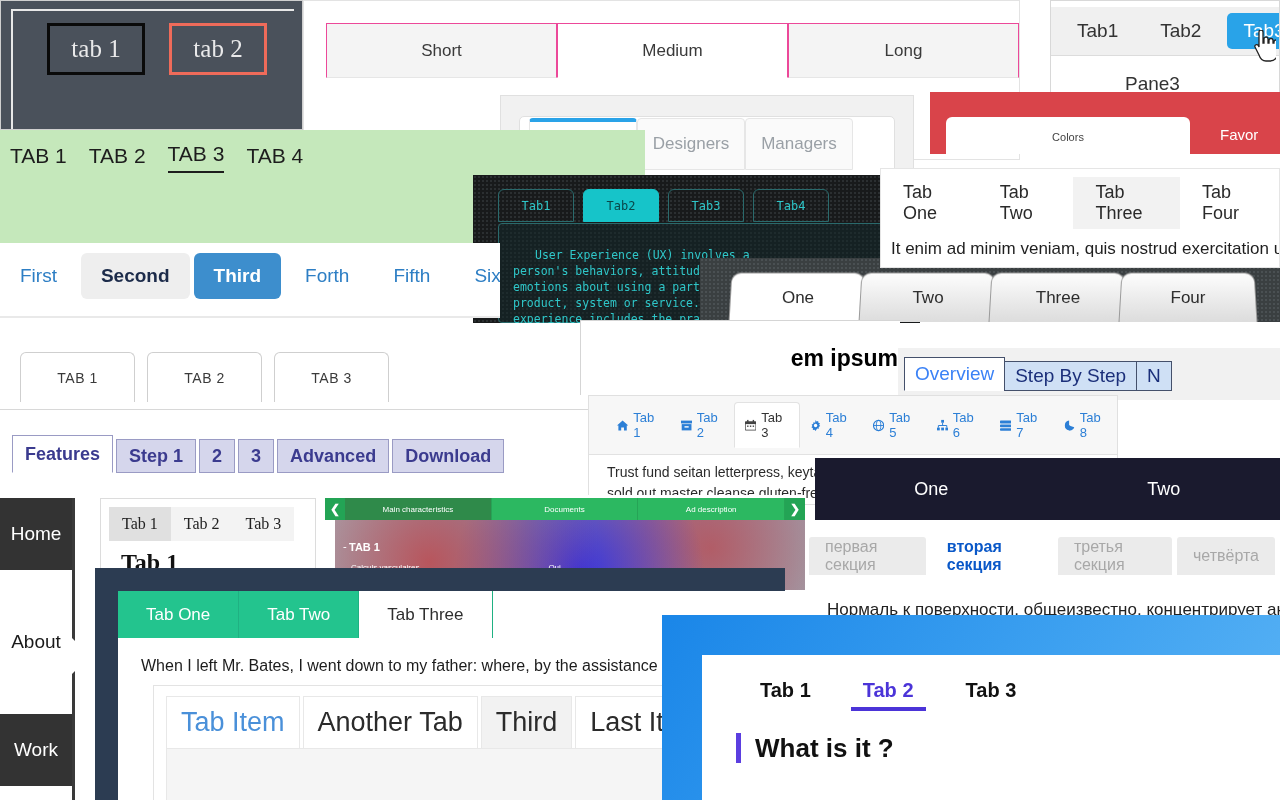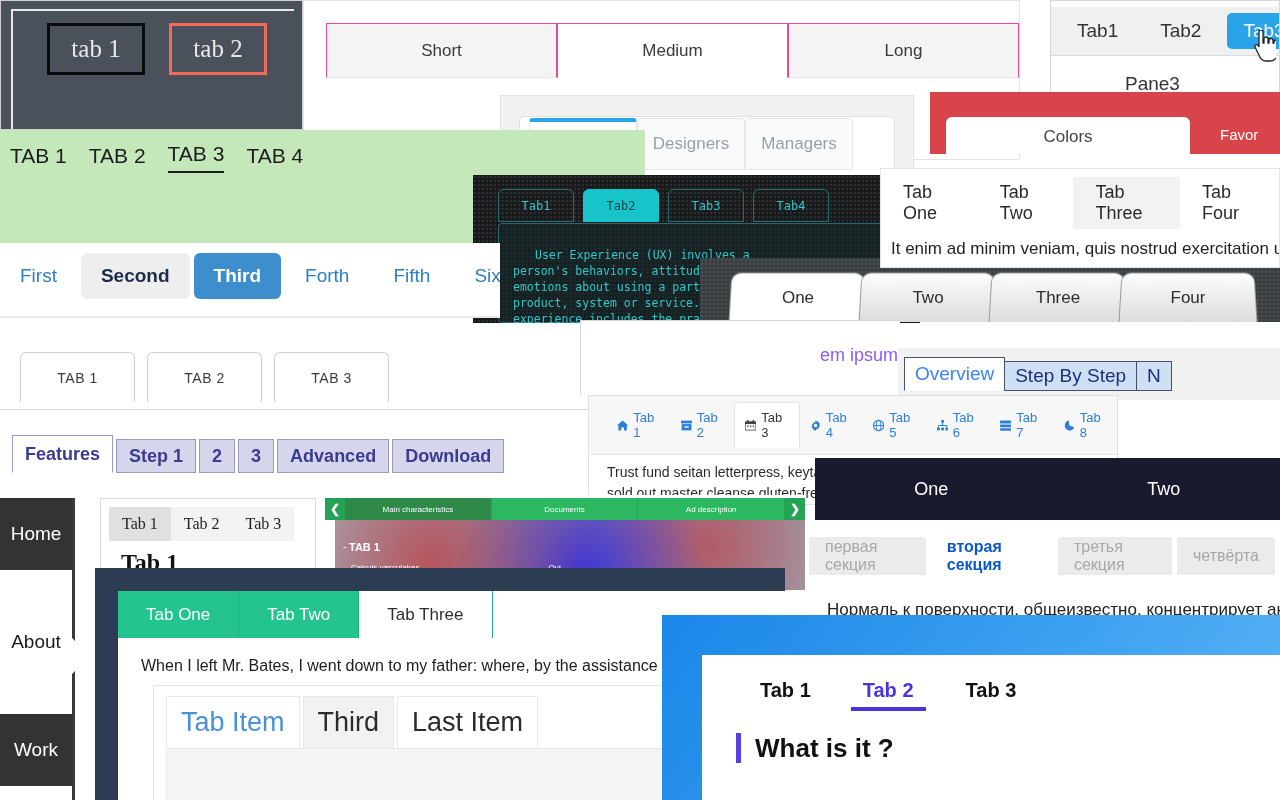--- a/index.html
+++ b/index.html
@@ -50,21 +50,21 @@
   .t123{height:36px;padding:0 16px;display:flex;align-items:center;font-size:19px;
       color:#333;border-radius:5px;margin-right:10px;}
   .t123.on{background:#29a3e8;color:#fff;}
   #t123-pane{position:absolute;left:74px;top:72px;font-size:19px;color:#333;}
   #cursor{position:absolute;left:1250px;top:30px;width:26px;height:32px;pointer-events:none;}
 
   
   #l-red{left:930px;top:92px;width:350px;height:62px;background:#d9444a;}
   #red-colors{position:absolute;left:16px;top:25px;width:244px;height:40px;background:#fff;
       border-radius:6px 6px 0 0;display:flex;align-items:center;justify-content:center;
-      font-size:17px;color:#444;}
+      font-size:11px;color:#444;}
   #red-fav{position:absolute;left:290px;top:34px;font-size:15px;color:#ffffff;
       white-space:nowrap;}
 
   
   #l-green{left:0;top:130px;width:645px;height:113px;background:#c5e8bb;}
   .gtabs{position:absolute;left:10px;top:12px;display:flex;align-items:flex-end;}
   .gtab{font-size:21px;color:#1d1d1d;margin-right:22px;padding-bottom:5px;}
   .gtab.on{border-bottom:2px solid #1d1d1d;}
 
   
@@ -119,22 +119,22 @@
   #l-feat{left:0;top:430px;width:580px;height:60px;background:#fff;padding-left:39px;}
   .f-wrap{position:absolute;left:12px;top:5px;display:flex;align-items:flex-end;}
   .ftab{height:34px;padding:0 12px;display:flex;align-items:center;
       font-size:18px;font-weight:bold;color:#3b3b8f;background:#d5d6ec;
       border:1px solid #9a9bc4;margin-right:3px;box-sizing:border-box;}
   .ftab.on{background:#fff;border-bottom-color:#fff;height:38px;}
 
   
   #l-lorem{left:580px;top:320px;width:320px;height:75px;background:#fff;
       border-left:1px solid #d5d5d5;border-top:1px solid #d5d5d5;}
-  #lorem-txt{position:absolute;right:2px;top:24px;font-size:18px;font-weight:normal;
-      color:#8b5cf6;white-space:nowrap;}
+  #lorem-txt{position:absolute;right:2px;top:24px;font-size:23px;font-weight:bold;
+      color:#000000;white-space:nowrap;}
 
   
   #l-over{left:898px;top:348px;width:382px;height:52px;background:#f1f1f1;}
   .ov-wrap{position:absolute;left:6px;top:9px;display:flex;align-items:flex-end;}
   .ovt{height:30px;padding:0 10px;display:flex;align-items:center;font-size:19px;
       color:#1b2f7a;background:#cfe0f5;border:1px solid #44506b;margin-right:-1px;box-sizing:border-box;}
   .ovt.on{background:#fff;color:#3b82f6;height:34px;border-bottom-color:#fff;}
 
   
   #l-icon{left:588px;top:395px;width:530px;height:110px;background:#fff;
@@ -461,20 +461,21 @@
     <div id="bg-strip"></div>
     <div class="bg-wrap">
       <div class="bgt">Tab One</div>
       <div class="bgt">Tab Two</div>
       <div class="bgt on">Tab Three</div>
     </div>
     <div id="bg-text">When I left Mr. Bates, I went down to my father: where, by the assistance of h</div>
     <div id="bg-card">
       <div class="bi-wrap">
         <div class="bit first">Tab Item</div>
+        <div class="bit">Another Tab</div>
         <div class="bit on">Third</div>
         <div class="bit">Last Item</div>
       </div>
       <div id="bi-body"></div>
     </div>
   </div>
 </div>
 
 <div class="layer" id="l-navy">
   <div class="nv-wrap">

